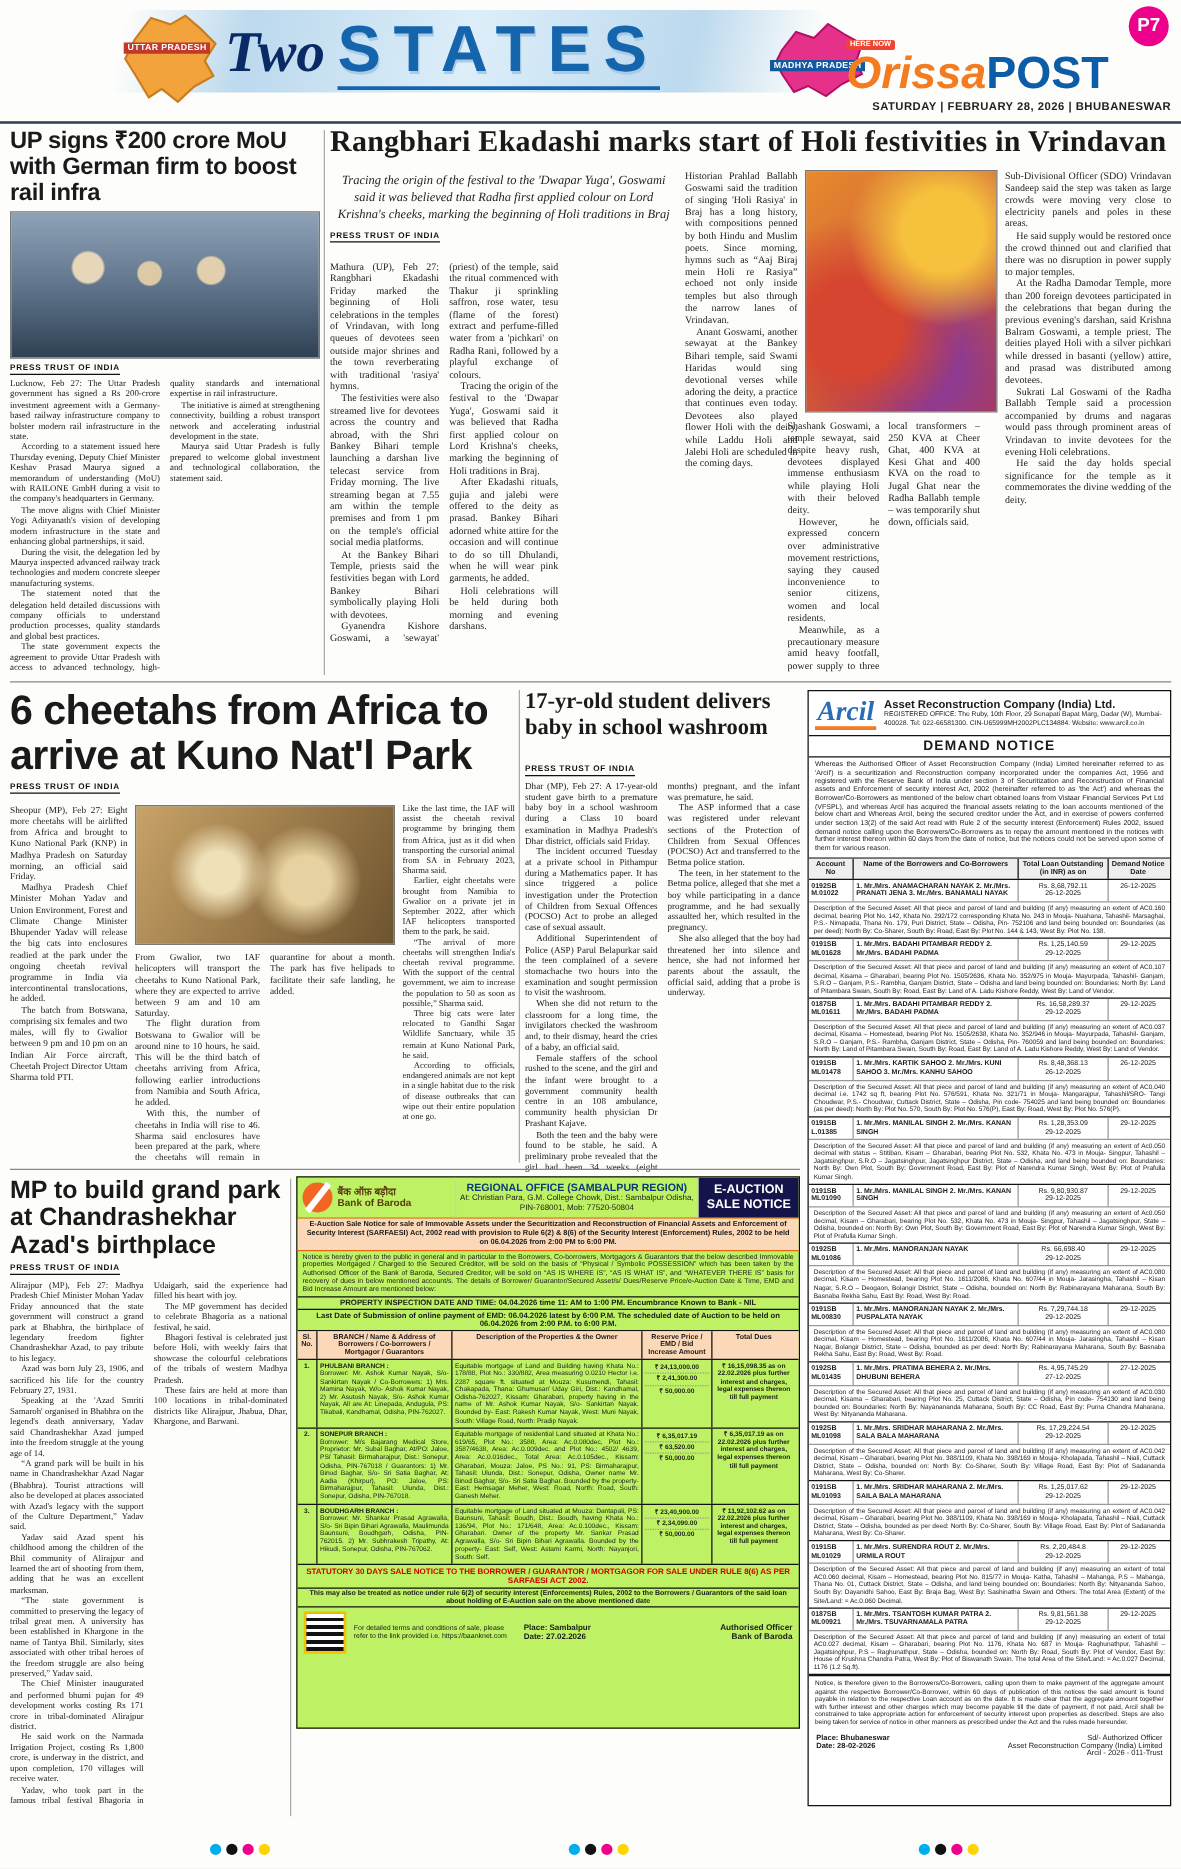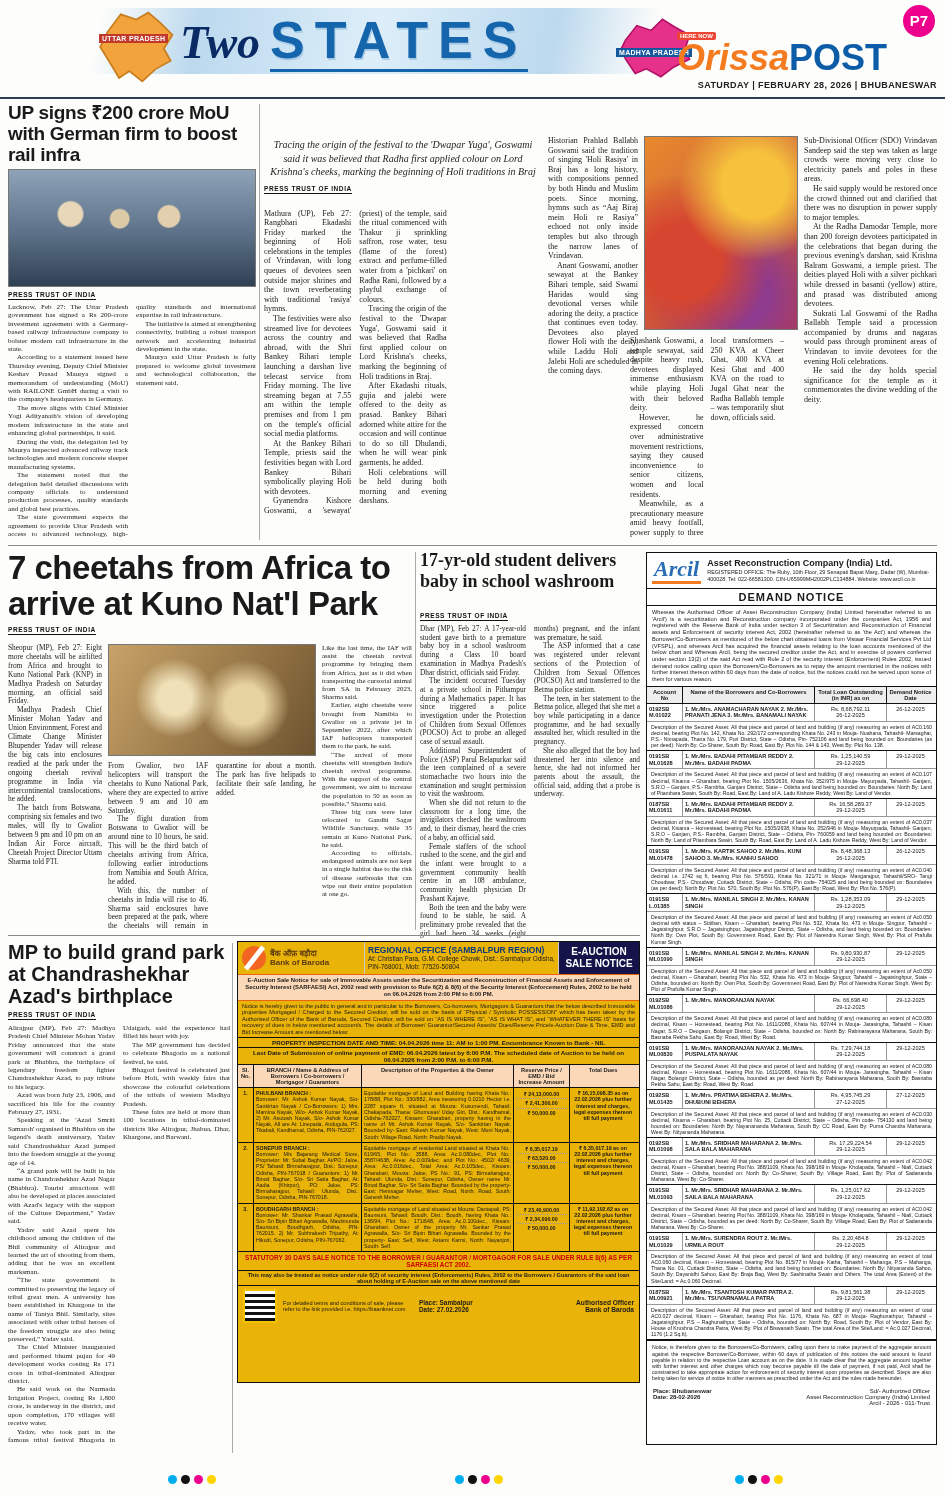--- a/index.html
+++ b/index.html
@@ -108,27 +108,27 @@
   .ar-acc{width:36px;font-weight:bold;}
   .ar-names{width:132px;font-weight:bold;}
   .ar-amt{width:72px;white-space:pre-line;text-align:center;}
   .ar-date{width:47px;text-align:center;}
   .ar-desc{font-size:5.2px;line-height:6.1px;text-align:justify;padding:2px 4px;border-bottom:1px solid #111;}
   .arcil-close{font-size:5.2px;line-height:6.2px;text-align:justify;padding:3px 5px;border-top:1px solid #111;}
   .arcil-foot{display:flex;justify-content:space-between;font-size:6px;font-weight:bold;padding:3px 6px;}
   .arcil-sign{text-align:right;font-weight:normal;}
   
   .bob{position:absolute;left:237px;top:941px;width:403px;height:442px;border:1.5px solid #111;box-sizing:border-box;
-       font-family:"Liberation Sans",sans-serif;background:#eab308;overflow:hidden;}
+       font-family:"Liberation Sans",sans-serif;background:#bef264;overflow:hidden;}
   .bob-head{display:flex;align-items:stretch;border-bottom:1.5px solid #e8650f;}
   .bob-logo{display:flex;align-items:center;gap:4px;padding:4px;width:118px;}
   .bob-sun{width:24px;height:24px;border-radius:50%;background:#f26522;position:relative;flex:0 0 auto;}
   .bob-sun::after{content:"";position:absolute;left:10px;top:-2px;width:5px;height:28px;background:#fff;transform:rotate(38deg);}
   .bob-logo-text{font-size:8px;font-weight:bold;color:#5b3a12;line-height:9px;}
-  .bob-office{flex:1;padding:3px;border-left:1px solid #ccc;border-right:1px solid #ccc;}
+  .bob-office{flex:1;text-align:center;padding:3px;border-left:1px solid #ccc;border-right:1px solid #ccc;}
   .bob-office-title{font-weight:bold;font-size:8.5px;color:#0a3a7a;}
   .bob-office-addr{font-size:6.4px;line-height:7.6px;}
   .bob-badge{width:80px;background:#14144b;color:#fff;font-weight:900;text-align:center;display:flex;flex-direction:column;justify-content:center;font-size:10px;line-height:12px;}
   .bob-band{background:#fbd9b8;font-size:5.9px;line-height:6.9px;font-weight:bold;text-align:center;padding:2px 4px;border-bottom:1px solid #e8650f;}
   .bob-notice{font-size:5.6px;line-height:6.5px;text-align:justify;padding:2px 4px;}
   .bob-strong{font-size:6.2px;font-weight:bold;text-align:center;border-top:1px solid #111;border-bottom:1px solid #111;padding:1px 3px;}
   .bob-strong2{font-size:6.2px;font-weight:bold;text-align:center;border-bottom:1px solid #111;padding:1px 3px;}
   .bb-headrow{display:flex;font-size:5.7px;font-weight:bold;text-align:center;background:#fbd9b8;border-bottom:1px solid #111;}
   .bb-headrow div{padding:2px;border-right:1px solid #111;box-sizing:border-box;}
   .bb-headrow div:last-child{border-right:none;}
@@ -206,20 +206,21 @@
         <p>The move aligns with Chief Minister Yogi Adityanath's vision of developing modern infrastructure in the state and enhancing global partnerships, it said.</p>
         <p>During the visit, the delegation led by Maurya inspected advanced railway track technologies and modern concrete sleeper manufacturing systems.</p>
         <p>The statement noted that the delegation held detailed discussions with company officials to understand production processes, quality standards and global best practices.</p>
         <p>The state government expects the agreement to provide Uttar Pradesh with access to advanced technology, high-quality standards and international expertise in rail infrastructure.</p>
         <p>The initiative is aimed at strengthening connectivity, building a robust transport network and accelerating industrial development in the state.</p>
         <p>Maurya said Uttar Pradesh is fully prepared to welcome global investment and technological collaboration, the statement said.</p>
       </div>
   </section>
 
   <section class="article holi">
+    <h1>Rangbhari Ekadashi marks start of Holi festivities in Vrindavan</h1>
 
     <div class="holi-a">
       <div class="deck">Tracing the origin of the festival to the 'Dwapar Yuga', Goswami said it was believed that Radha first applied colour on Lord Krishna's cheeks, marking the beginning of Holi traditions in Braj</div>
       <div class="pti"><span>PRESS TRUST OF INDIA</span></div>
       <div class="body cols3">
           <p>Mathura (UP), Feb 27: Rangbhari Ekadashi Friday marked the beginning of Holi celebrations in the temples of Vrindavan, with long queues of devotees seen outside major shrines and the town reverberating with traditional 'rasiya' hymns.</p>
           <p>The festivities were also streamed live for devotees across the country and abroad, with the Shri Bankey Bihari temple launching a darshan live telecast service from Friday morning. The live streaming began at 7.55 am within the temple premises and from 1 pm on the temple's official social media platforms.</p>
           <p>At the Bankey Bihari Temple, priests said the festivities began with Lord Bankey Bihari symbolically playing Holi with devotees.</p>
           <p>Gyanendra Kishore Goswami, a 'sewayat' (priest) of the temple, said the ritual commenced with Thakur ji sprinkling saffron, rose water, tesu (flame of the forest) extract and perfume-filled water from a 'pichkari' on Radha Rani, followed by a playful exchange of colours.</p>
           <p>Tracing the origin of the festival to the 'Dwapar Yuga', Goswami said it was believed that Radha first applied colour on Lord Krishna's cheeks, marking the beginning of Holi traditions in Braj.</p>
@@ -247,21 +248,21 @@
         <p>At the Radha Damodar Temple, more than 200 foreign devotees participated in the celebrations that began during the previous evening's darshan, said Krishna Balram Goswami, a temple priest. The deities played Holi with a silver pichkari while dressed in basanti (yellow) attire, and prasad was distributed among devotees.</p>
         <p>Sukrati Lal Goswami of the Radha Ballabh Temple said a procession accompanied by drums and nagaras would pass through prominent areas of Vrindavan to invite devotees for the evening Holi celebrations.</p>
         <p>He said the day holds special significance for the temple as it commemorates the divine wedding of the deity.</p>
       </div>
   </section>
 
   <div class="vrule" style="left:259px;top:104px;height:436px;"></div>
   <div class="hrule" style="left:8px;top:545px;width:929px;"></div>
 
   <section class="article cheetah">
-    <h1>7 cheetahs from Africa to arrive at Kuno Nat'l Park</h1>
+    <h1>6 cheetahs from Africa to arrive at Kuno Nat'l Park</h1>
     <div class="pti"><span>PRESS TRUST OF INDIA</span></div>
     <div class="ch-left body">
         <p>Sheopur (MP), Feb 27: Eight more cheetahs will be airlifted from Africa and brought to Kuno National Park (KNP) in Madhya Pradesh on Saturday morning, an official said Friday.</p>
         <p>Madhya Pradesh Chief Minister Mohan Yadav and Union Environment, Forest and Climate Change Minister Bhupender Yadav will release the big cats into enclosures readied at the park under the ongoing cheetah revival programme in India via intercontinental translocations, he added.</p>
         <p>The batch from Botswana, comprising six females and two males, will fly to Gwalior between 9 pm and 10 pm on an Indian Air Force aircraft, Cheetah Project Director Uttam Sharma told PTI.</p>
       </div>
     <div class="ch-photo photo photo-cheetah"></div>
     <div class="ch-mid body">
         <p>From Gwalior, two IAF helicopters will transport the cheetahs to Kuno National Park, where they are expected to arrive between 9 am and 10 am Saturday.</p>
         <p>The flight duration from Botswana to Gwalior will be around nine to 10 hours, he said. This will be the third batch of cheetahs arriving from Africa, following earlier introductions from Namibia and South Africa, he added.</p>

